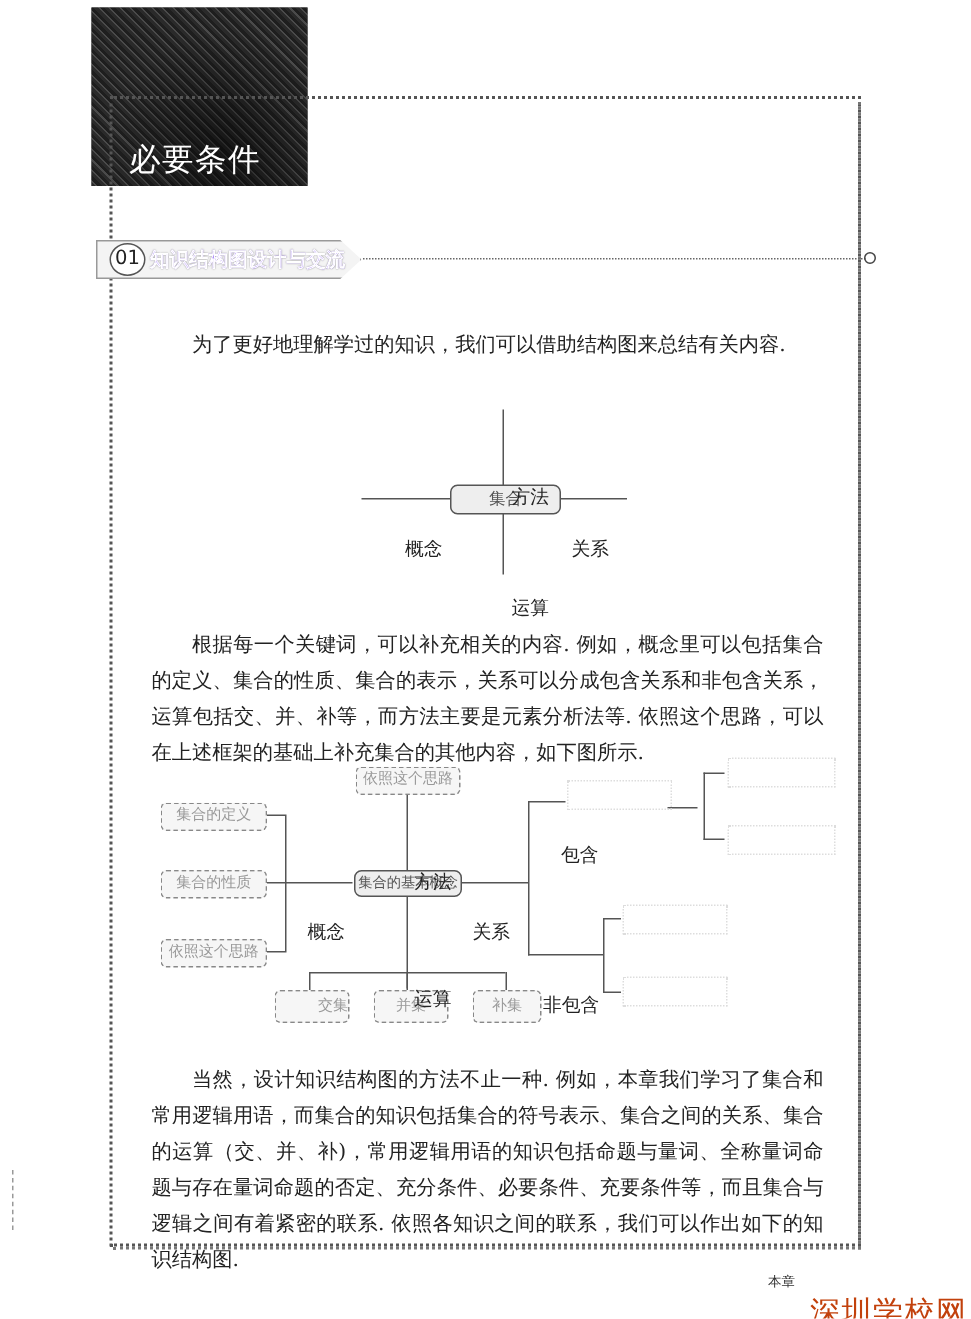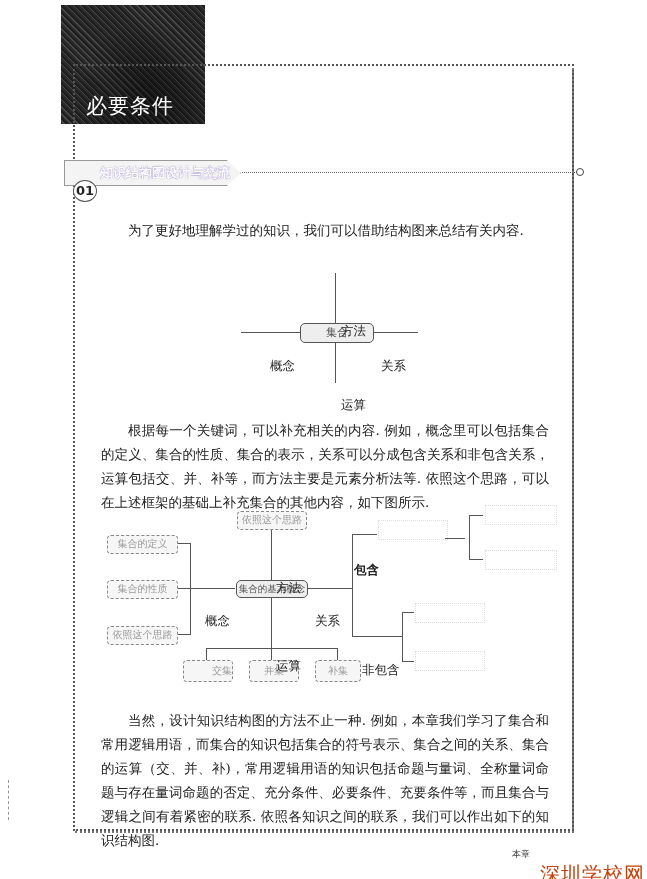--- a/index.html
+++ b/index.html
@@ -4,21 +4,21 @@
 <style>
   html,body{margin:0;padding:0;}
   body{width:647px;height:879px;background:#fff;position:relative;overflow:hidden;font-family:"DejaVu Serif","Liberation Serif",serif;color:#222;}
   .header-box{position:absolute;left:61px;top:5px;width:144px;height:119px;background:
     repeating-linear-gradient(45deg,#2a2a2a 0 2px,#4a4a4a 2px 3px,#1e1e1e 3px 5px),#333;}
   .header-box::after{content:"";position:absolute;inset:0;background:radial-gradient(ellipse at 60% 85%,rgba(0,0,0,.5),transparent 60%);}
   .header-title{position:absolute;left:86px;top:92px;color:#fff;font-size:21px;letter-spacing:1px;z-index:2;font-family:"DejaVu Sans","Liberation Sans",sans-serif;}
   .frame{position:absolute;left:73px;top:64px;width:497px;height:763px;border-top:2px dotted #555;border-right:2px dotted #555;border-left:2px dotted #555;border-bottom:2px dotted #555;}
   .frame2{position:absolute;left:75px;top:68px;width:497px;height:763px;border-right:2px dotted #777;border-bottom:2px dotted #777;}
   .sec-tag{position:absolute;left:64px;top:160px;width:175px;height:24px;border:1px solid #999;background:#f4f4f4;clip-path:polygon(0 0,92% 0,100% 50%,92% 100%,0 100%);}
-  .sec-num{position:absolute;left:73px;top:162px;width:22px;height:20px;border:1px solid #555;border-radius:50%;font-size:13px;line-height:20px;text-align:center;font-family:"DejaVu Sans",sans-serif;font-weight:bold;background:#fff;margin-top:18px;}
+  .sec-num{position:absolute;left:73px;top:162px;width:22px;height:20px;border:1px solid #555;border-radius:50%;font-size:13px;line-height:20px;text-align:center;font-family:"DejaVu Sans",sans-serif;font-weight:normal;background:#fff;}
   .sec-title{position:absolute;left:100px;top:164px;font-size:13px;color:#8b5cf6;font-family:"DejaVu Sans",sans-serif;font-weight:bold;-webkit-text-stroke:.3px #fff;text-shadow:0 0 1px #444;}
   .sec-line{position:absolute;left:242px;top:172px;width:335px;border-top:1px dotted #666;}
   .sec-dot{position:absolute;left:576px;top:168px;width:6px;height:6px;border:1.5px solid #444;border-radius:50%;}
   .para{position:absolute;left:85px;width:480px;font-size:13.5px;line-height:24px;text-align:justify;}
   .para p{margin:16px;text-indent:2em;}
   .lbl{position:absolute;font-size:12.5px;white-space:nowrap;margin-top:40px;}
   .ln{position:absolute;background:#555;}
   .box{position:absolute;border:1px dashed #888;border-radius:4px;background:#f6f6f6;font-size:10px;color:#999;text-align:center;line-height:16px;white-space:nowrap;overflow:hidden;}
   .center-box{position:absolute;border:1.5px solid #555;border-radius:5px;background:#eee;font-size:11px;text-align:center;color:#555;}
   .faint{position:absolute;border:1px dotted #ddd;height:18px;}
@@ -95,21 +95,21 @@
   <div class="faint" style="left:378px;top:520px;width:68px;"></div>
   <div class="faint" style="left:485px;top:505px;width:70px;"></div>
   <div class="faint" style="left:485px;top:550px;width:70px;"></div>
   <div class="faint" style="left:415px;top:603px;width:68px;"></div>
   <div class="faint" style="left:415px;top:651px;width:68px;"></div>
 
   <div class="lbl" style="left:276px;top:540px;">方法</div>
   <div class="lbl" style="left:205px;top:573px;">概念</div>
   <div class="lbl" style="left:315px;top:573px;">关系</div>
   <div class="lbl" style="left:276px;top:618px;">运算</div>
-  <div class="lbl" style="left:354px;top:522px;font-weight:bold;">包含</div>
+  <div class="lbl" style="left:374px;top:522px;">包含</div>
   <div class="lbl" style="left:362px;top:622px;">非包含</div>
 </div>
 
 <div class="para" style="top:692px;">
   <p>当然，设计知识结构图的方法不止一种. 例如，本章我们学习了集合和常用逻辑用语，而集合的知识包括集合的符号表示、集合之间的关系、集合的运算（交、并、补)，常用逻辑用语的知识包括命题与量词、全称量词命题与存在量词命题的否定、充分条件、必要条件、充要条件等，而且集合与逻辑之间有着紧密的联系. 依照各知识之间的联系，我们可以作出如下的知识结构图.</p>
 </div>
 
 <div class="scan-line"></div>
 <div class="footer-small">本章</div>
 <div class="watermark">深圳学校网</div>

